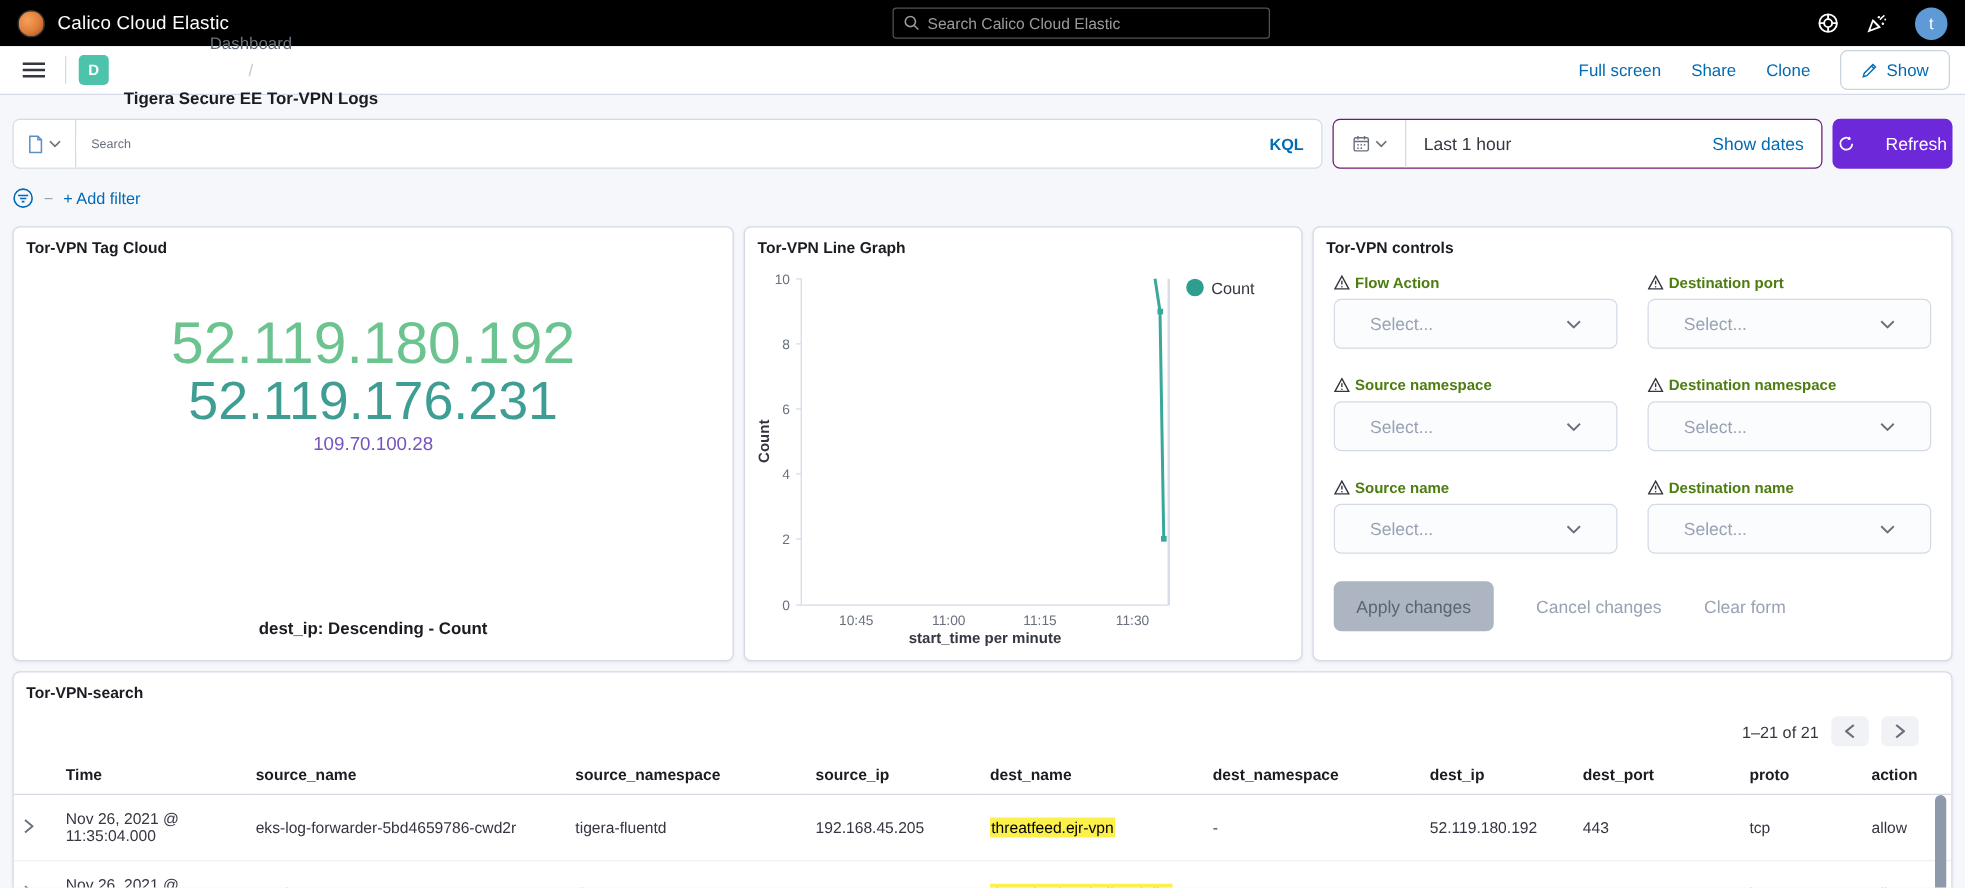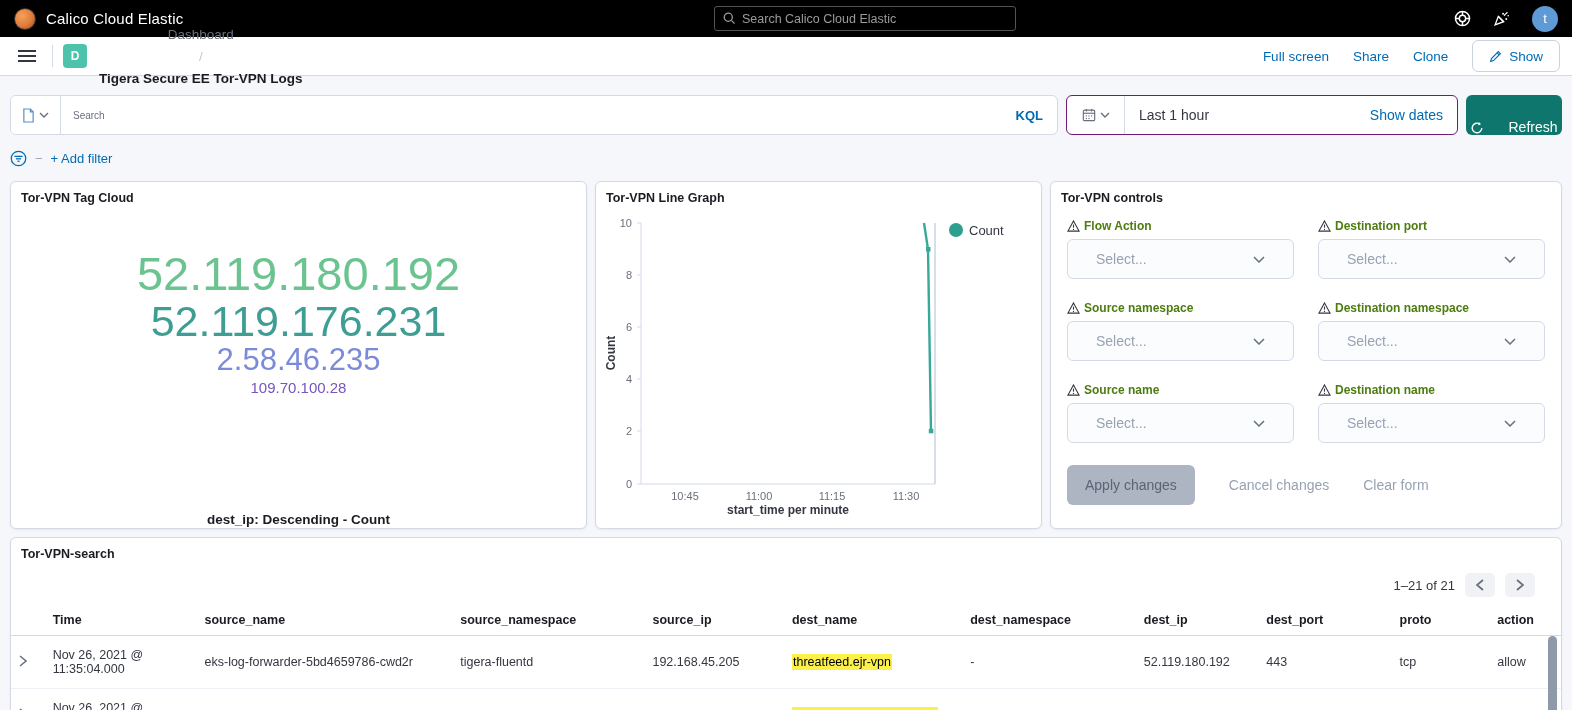--- a/index.html
+++ b/index.html
@@ -41,42 +41,42 @@
   .querybar { display:flex; align-items:stretch; height:40px; gap:8px; }
   .searchbox { flex:1; background:#fff; border:1px solid #D3DAE6; border-radius:6px; display:flex; align-items:center; overflow:hidden; }
   .sq-addon { width:50px; align-self:stretch; border-right:1px solid #D3DAE6; display:flex; align-items:center; justify-content:center; gap:4px; background:#fff; border-top:none;border-bottom:none;border-left:none; cursor:pointer; }
   .searchbox input { flex:1; border:none; outline:none; font-size:10px; padding:0 12px; color:#343741; font-family:inherit; }
   .searchbox input::placeholder { color:#69707D; }
   .kql { color:#006BB4; font-size:13px; font-weight:bold; padding:0 14px; background:none; border:none; cursor:pointer; font-family:inherit; }
   .datepicker { width:392px; background:#fff; border:1px solid #701a75; border-radius:6px; display:flex; align-items:center; }
   .dp-addon { align-self:stretch; width:58px; border-right:1px solid #D3DAE6; display:flex; align-items:center; justify-content:center; gap:4px; background:none; border-top:none;border-left:none;border-bottom:none; cursor:pointer; }
   .dp-value { font-size:14px; color:#343741; padding:0 14px; flex:1; }
   .show-dates { color:#006BB4; font-size:14px; background:none; border:none; cursor:pointer; padding:0 14px; font-family:inherit; }
-  .refresh-btn { width:96px; background:#0f766e; border:none; border-radius:6px; color:#fff; font-size:14px; font-weight:500;
-    display:flex; align-items:flex-end; justify-content:center; gap:24px; cursor:pointer; font-family:inherit; }
+  .refresh-btn { width:96px; background:#6d28d9; border:none; border-radius:6px; color:#fff; font-size:14px; font-weight:500;
+    display:flex; align-items:center; justify-content:center; gap:24px; cursor:pointer; font-family:inherit; }
 
   .filterbar { display:flex; align-items:center; gap:8px; margin-top:13px; height:20px; }
   .filter-dash { color:#98A2B3; font-size:13px; }
   .add-filter { color:#006BB4; font-size:13px; background:none; border:none; cursor:pointer; font-family:inherit; }
 
   
   .panels { display:flex; gap:8px; margin-top:13px; height:348px; }
   .panel { background:#fff; border:1px solid #D3DAE6; border-radius:6px; position:relative; box-shadow:0 1px 2px rgba(152,162,179,.15); }
   .panel-title { font-size:12.5px; font-weight:bold; color:#1A1C21; padding:9px 10px 4px; }
   .p-tagcloud { width:577px; }
   .p-linegraph { width:447px; }
   .p-controls { flex:1; }
 
   .tagcloud-body { position:absolute; top:68px; left:0; right:0; text-align:center; line-height:1.04; }
   .tag { display:block; font-weight:400; cursor:pointer; }
   .tag-0 { font-size:47px; }
   .tag-1 { font-size:43px; }
   .tag-2 { font-size:31px; }
   .tag-3 { font-size:15px; margin-top:4px; }
-  .tagcloud-caption { position:absolute; bottom:1px; left:0; right:0; text-align:center; font-size:13.5px; font-weight:bold; color:#1A1C21; }
+  .tagcloud-caption { position:absolute; bottom:18px; left:0; right:0; text-align:center; font-size:13.5px; font-weight:bold; color:#1A1C21; }
 
   .chart-wrap { padding:2px 8px 0; }
   .chart-wrap text { font-family:"Liberation Sans","DejaVu Sans",sans-serif; }
   .tick-label { font-size:11px; fill:#69707D; }
   .axis-title { font-size:12px; font-weight:bold; fill:#343741; }
   .legend-label { font-size:13px; fill:#343741; }
 
   .controls-body { padding:10px 16px 0; }
   .controls-grid { display:grid; grid-template-columns:1fr 1fr; column-gap:24px; row-gap:22px; }
   .field-label { display:flex; align-items:center; gap:4px; font-size:12px; font-weight:bold; color:#4d7c0f; margin-bottom:6px; }
@@ -230,21 +230,20 @@
     <button class="add-filter">+ Add filter</button>
   </div>
 
   <div class="panels">
 
     <section class="panel p-tagcloud">
       <div class="panel-title">Tor-VPN Tag Cloud</div>
       <div class="tagcloud-body">
         <span class="tag tag-0" style="color: rgb(107, 196, 143);">52.119.180.192</span>
         <span class="tag tag-1" style="color: rgb(63, 158, 147);">52.119.176.231</span>
-        <span class="tag tag-2" style="color: rgb(123, 138, 217);">2.58.46.235</span>
         <span class="tag tag-3" style="color: rgb(118, 85, 190);">109.70.100.28</span>
       </div>
       <div class="tagcloud-caption">dest_ip: Descending - Count</div>
     </section>
 
     <section class="panel p-linegraph">
       <div class="panel-title">Tor-VPN Line Graph</div>
       <div class="chart-wrap">
         <svg width="429" height="306" viewBox="0 0 429 306">
 

